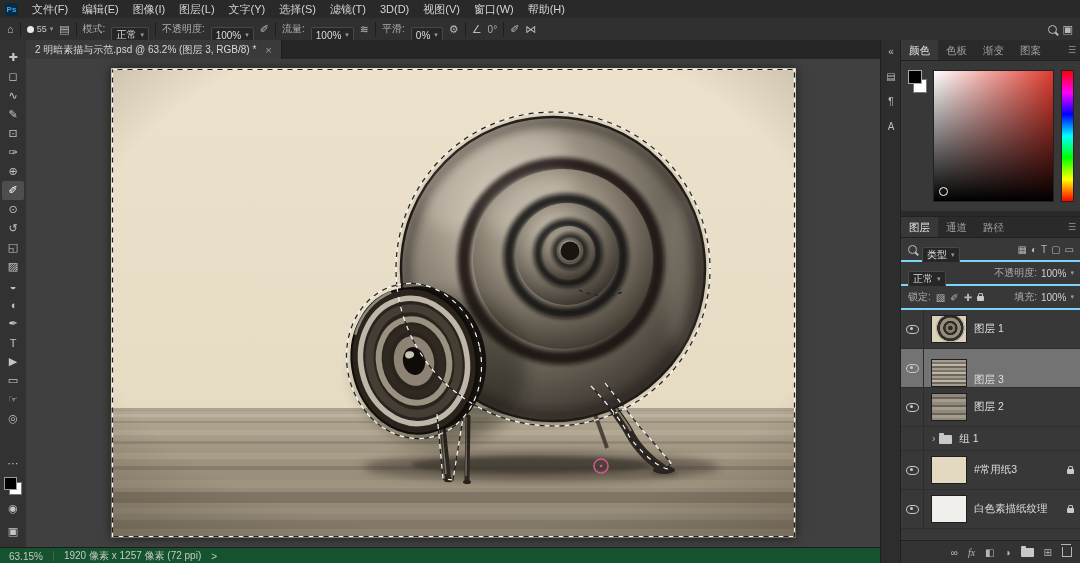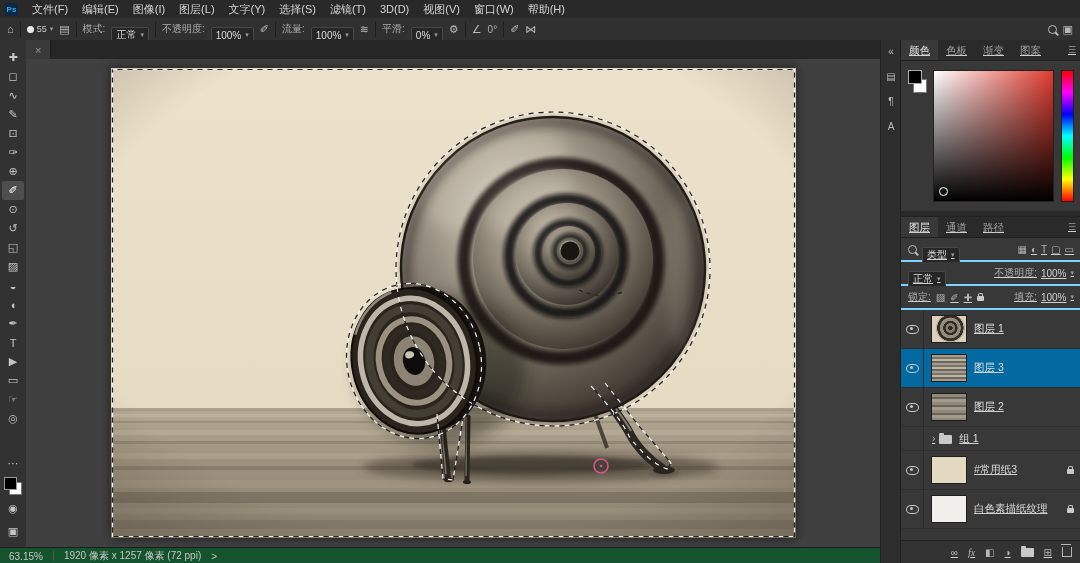--- a/index.html
+++ b/index.html
@@ -57,21 +57,21 @@
              border-top:1px solid #1d1d1d;display:flex;align-items:center;gap:10px;padding:0 9px;font-size:10px;color:#c8c8c8;}
   .status-sep{width:1px;height:10px;background:#565656;}
 
   
   .rightstrip{position:absolute;left:880px;top:40px;width:20px;bottom:0;background:#2d2d2d;
               border-left:1px solid #202020;display:flex;flex-direction:column;align-items:center;
               padding-top:6px;gap:14px;color:#bcbcbc;font-size:10px;}
 
   
   .rightpanels{position:absolute;left:900px;top:40px;width:180px;bottom:0;background:#333;
-               display:flex;flex-direction:column;border-left:1px solid #202020;text-decoration:underline;}
+               display:flex;flex-direction:column;border-left:1px solid #202020;}
   .panel-tabs{display:flex;align-items:center;height:20px;background:#2a2a2a;border-bottom:1px solid #202020;flex:0 0 auto;}
   .ptab{padding:0 8px;height:20px;line-height:20px;font-size:10.5px;color:#9f9f9f;white-space:nowrap;}
   .ptab.active{background:#383838;color:#e0e0e0;}
   .panel-menu{margin-left:auto;margin-right:5px;color:#9a9a9a;font-size:9px;}
 
   .color-body{height:132px;background:#383838;display:flex;padding:9px 7px 9px 7px;gap:7px;flex:0 0 auto;}
   .fgbg{position:relative;width:18px;flex:0 0 auto;}
   .cp-fg{position:absolute;left:0;top:0;width:12px;height:12px;background:#000;border:1px solid #aaa;}
   .cp-bg{position:absolute;left:5px;top:9px;width:12px;height:12px;background:#fff;border:1px solid #777;}
   .sat-square{flex:1;position:relative;border:1px solid #222;
@@ -84,21 +84,21 @@
   .panel-gap{height:5px;background:#2a2a2a;border-bottom:1px solid #222;flex:0 0 auto;}
 
   .lp-row{display:flex;align-items:center;height:22px;padding:0 7px;gap:5px;background:#383838;
           border-bottom:2px solid #7dd3fc;font-size:10px;flex:0 0 auto;}
   .lp-icon{color:#b5b5b5;font-size:10px;}
   .fill-right{margin-left:auto;display:flex;align-items:center;gap:4px;}
 
   .layers-list{flex:1 1 auto;background:#383838;overflow:hidden;display:flex;flex-direction:column;}
   .layer-row{display:flex;align-items:center;height:38px;border-bottom:1px solid #2f2f2f;
              padding-right:7px;flex:0 0 auto;}
-  .layer-row.selected{background:#0369a1;}
+  .layer-row.selected{background:#737373;align-items:flex-end;}
   .layer-row.group-row{height:23px;}
   .eye-cell{width:22px;align-self:stretch;display:flex;align-items:center;justify-content:center;
             border-right:1px solid #2c2c2c;flex:0 0 auto;}
   .eye{width:11px;height:7px;border:1px solid #c9c9c9;border-radius:50% / 60%;position:relative;}
   .eye::after{content:'';position:absolute;left:3px;top:1.5px;width:3px;height:3px;background:#c9c9c9;border-radius:50%;}
   .thumb{width:34px;height:26px;border:1px solid #1e1e1e;margin:0 7px;flex:0 0 auto;background:#cfc6b2;}
   .thumb.snail{background:
       radial-gradient(circle at 54% 46%, #2e2a24 0 9%, #857c6e 11% 20%, #2e2a24 22% 30%, #958c7d 32% 44%, #332e27 46% 56%, #b9b0a0 58% 62%, rgba(0,0,0,0) 63%),#dcd1b8;}
   .thumb.sketch1{background:repeating-linear-gradient(180deg,#a49c8f 0 2px,#7a7366 2px 4px,#bdb5a6 4px 6px,#6d665a 6px 8px);}
   .thumb.sketch2{background:repeating-linear-gradient(180deg,#8f887b 0 3px,#6a6458 3px 5px,#a39b8c 5px 8px);}
@@ -211,20 +211,21 @@
         <span class="sw-bg"></span>
         <span class="sw-fg"></span>
       </div>
       <div class="tool">◉</div>
       <div class="tool">▣</div>
     </div>
   </div>
 
   <div class="tabbar">
     <div class="doc-tab">
+      <span>2 明暗素描与示范.psd @ 63.2% (图层 3, RGB/8) *</span>
       <span class="tab-close">×</span>
     </div>
   </div>
 
   <div class="canvas">
     <svg class="artwork" viewBox="0 0 685 470" width="685" height="470" xmlns="http://www.w3.org/2000/svg">
       <defs>
         <linearGradient id="gPaper" x1="0" y1="0" x2="0" y2="1">
           <stop offset="0" stop-color="#ece2cc"></stop>
             <stop offset="0.7" stop-color="#e6dbc3"></stop>

